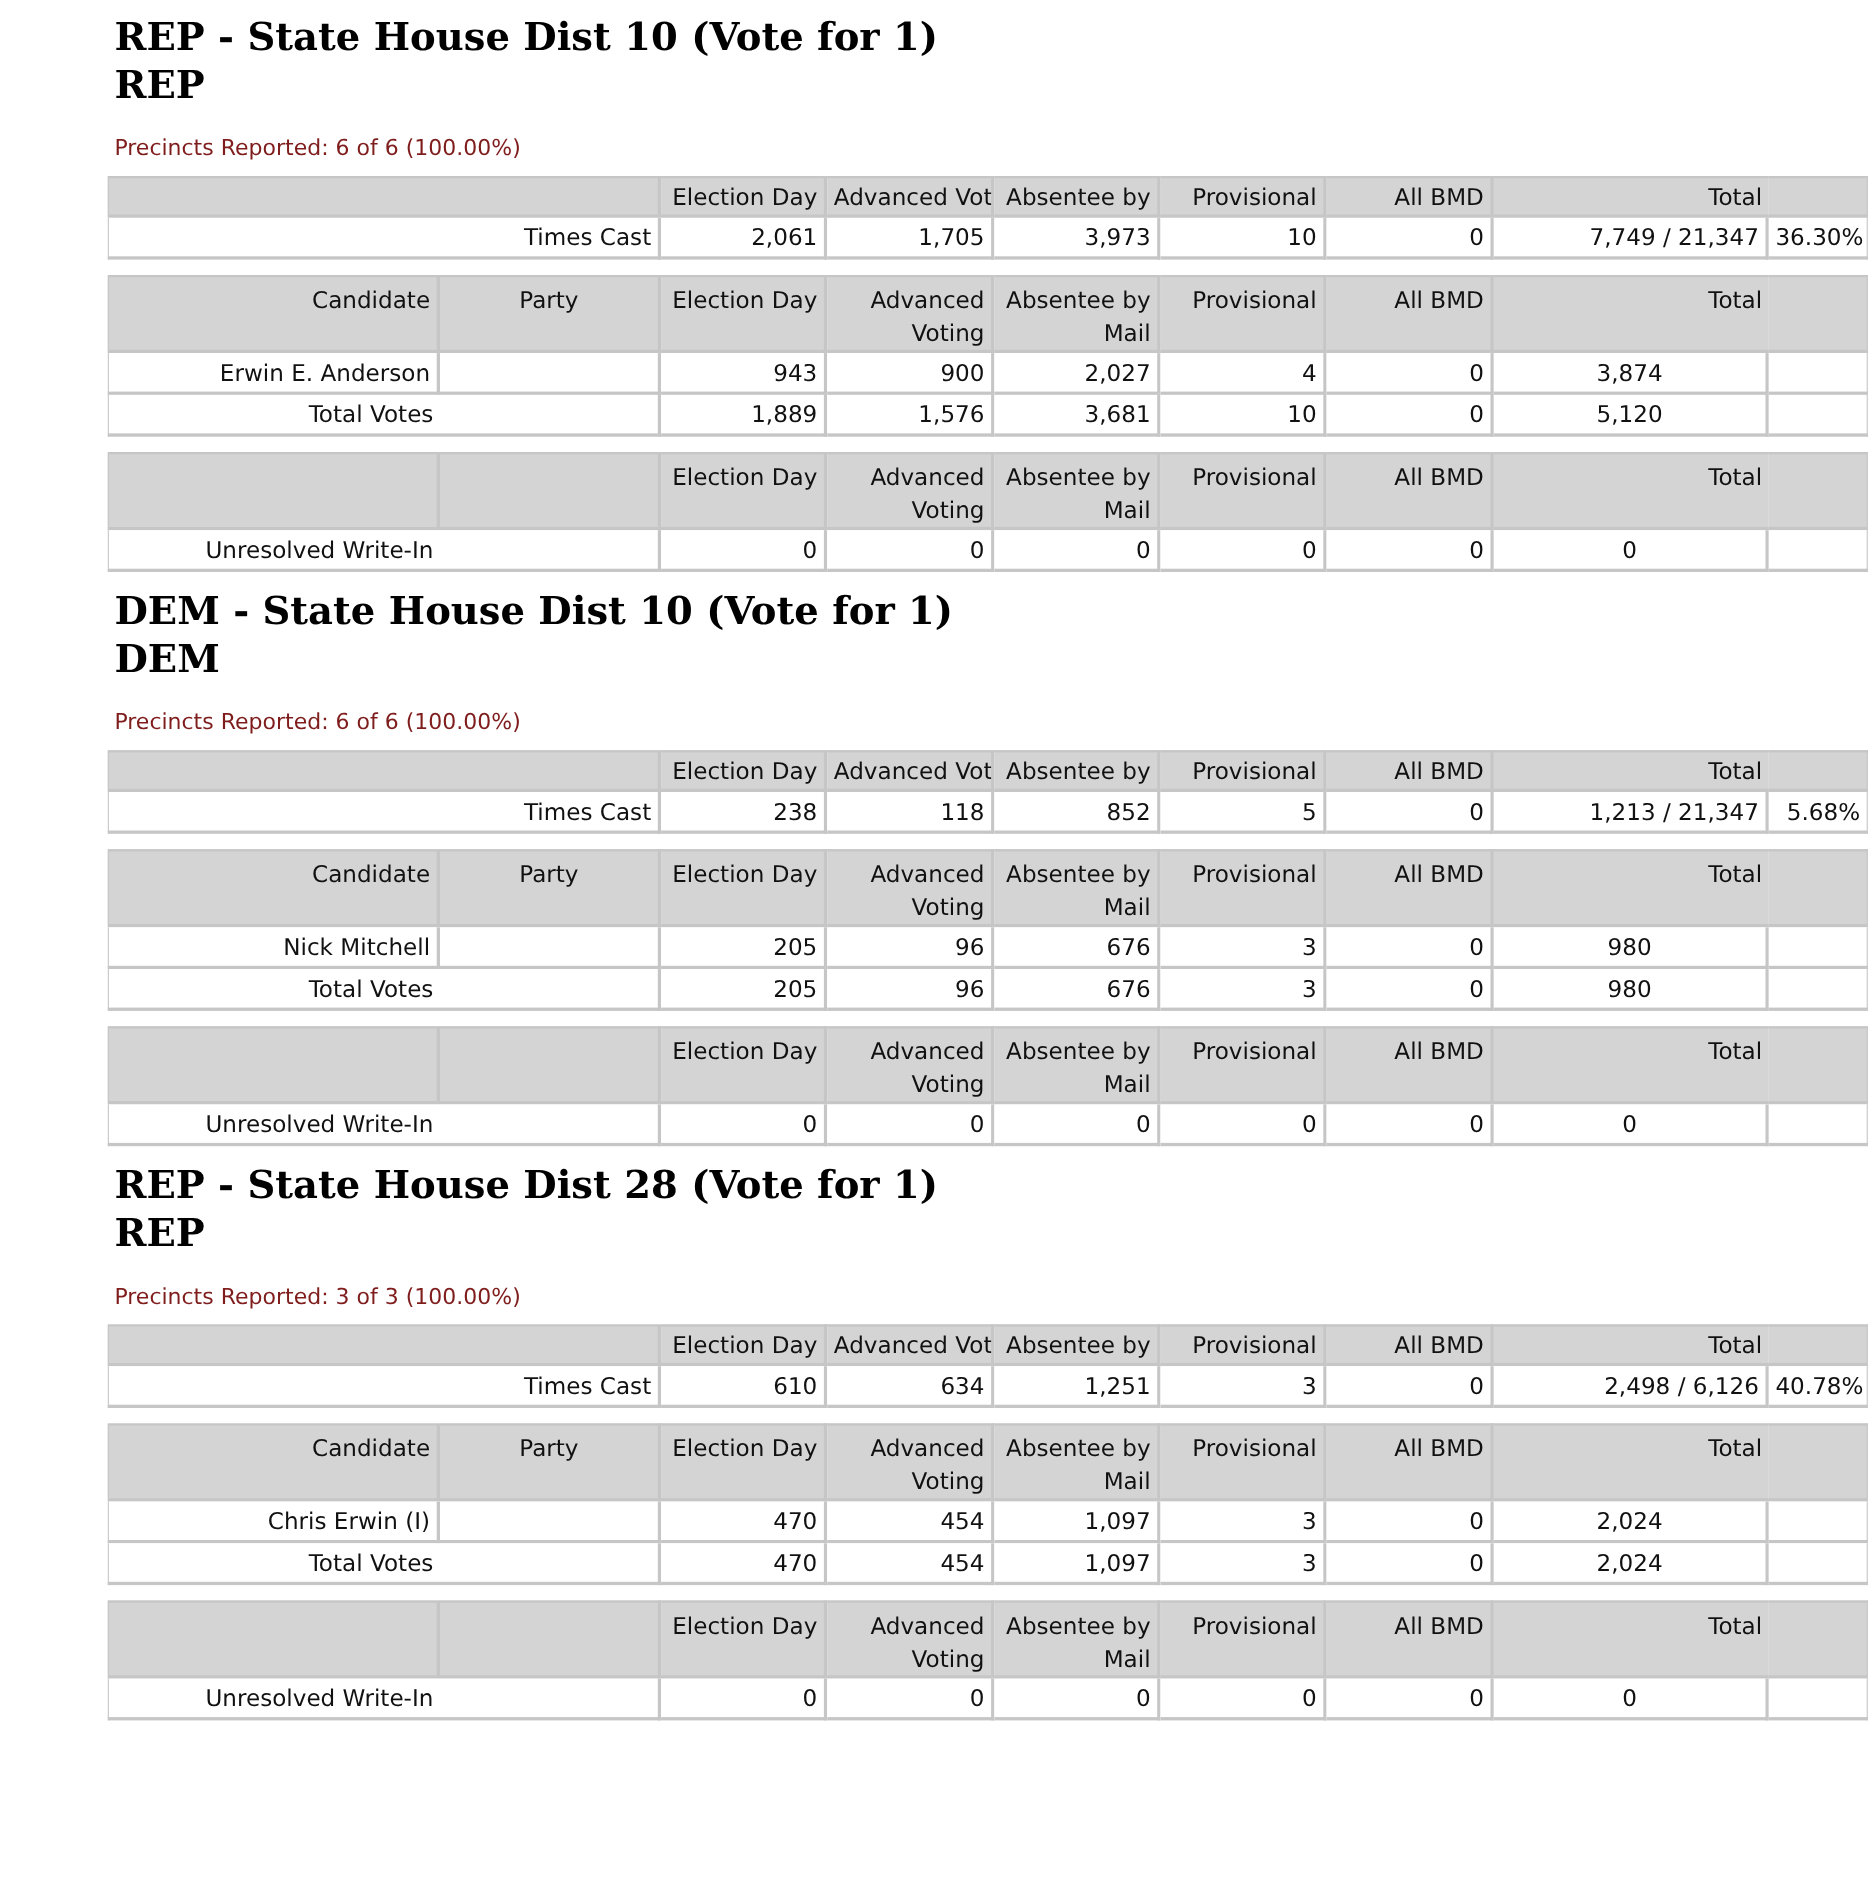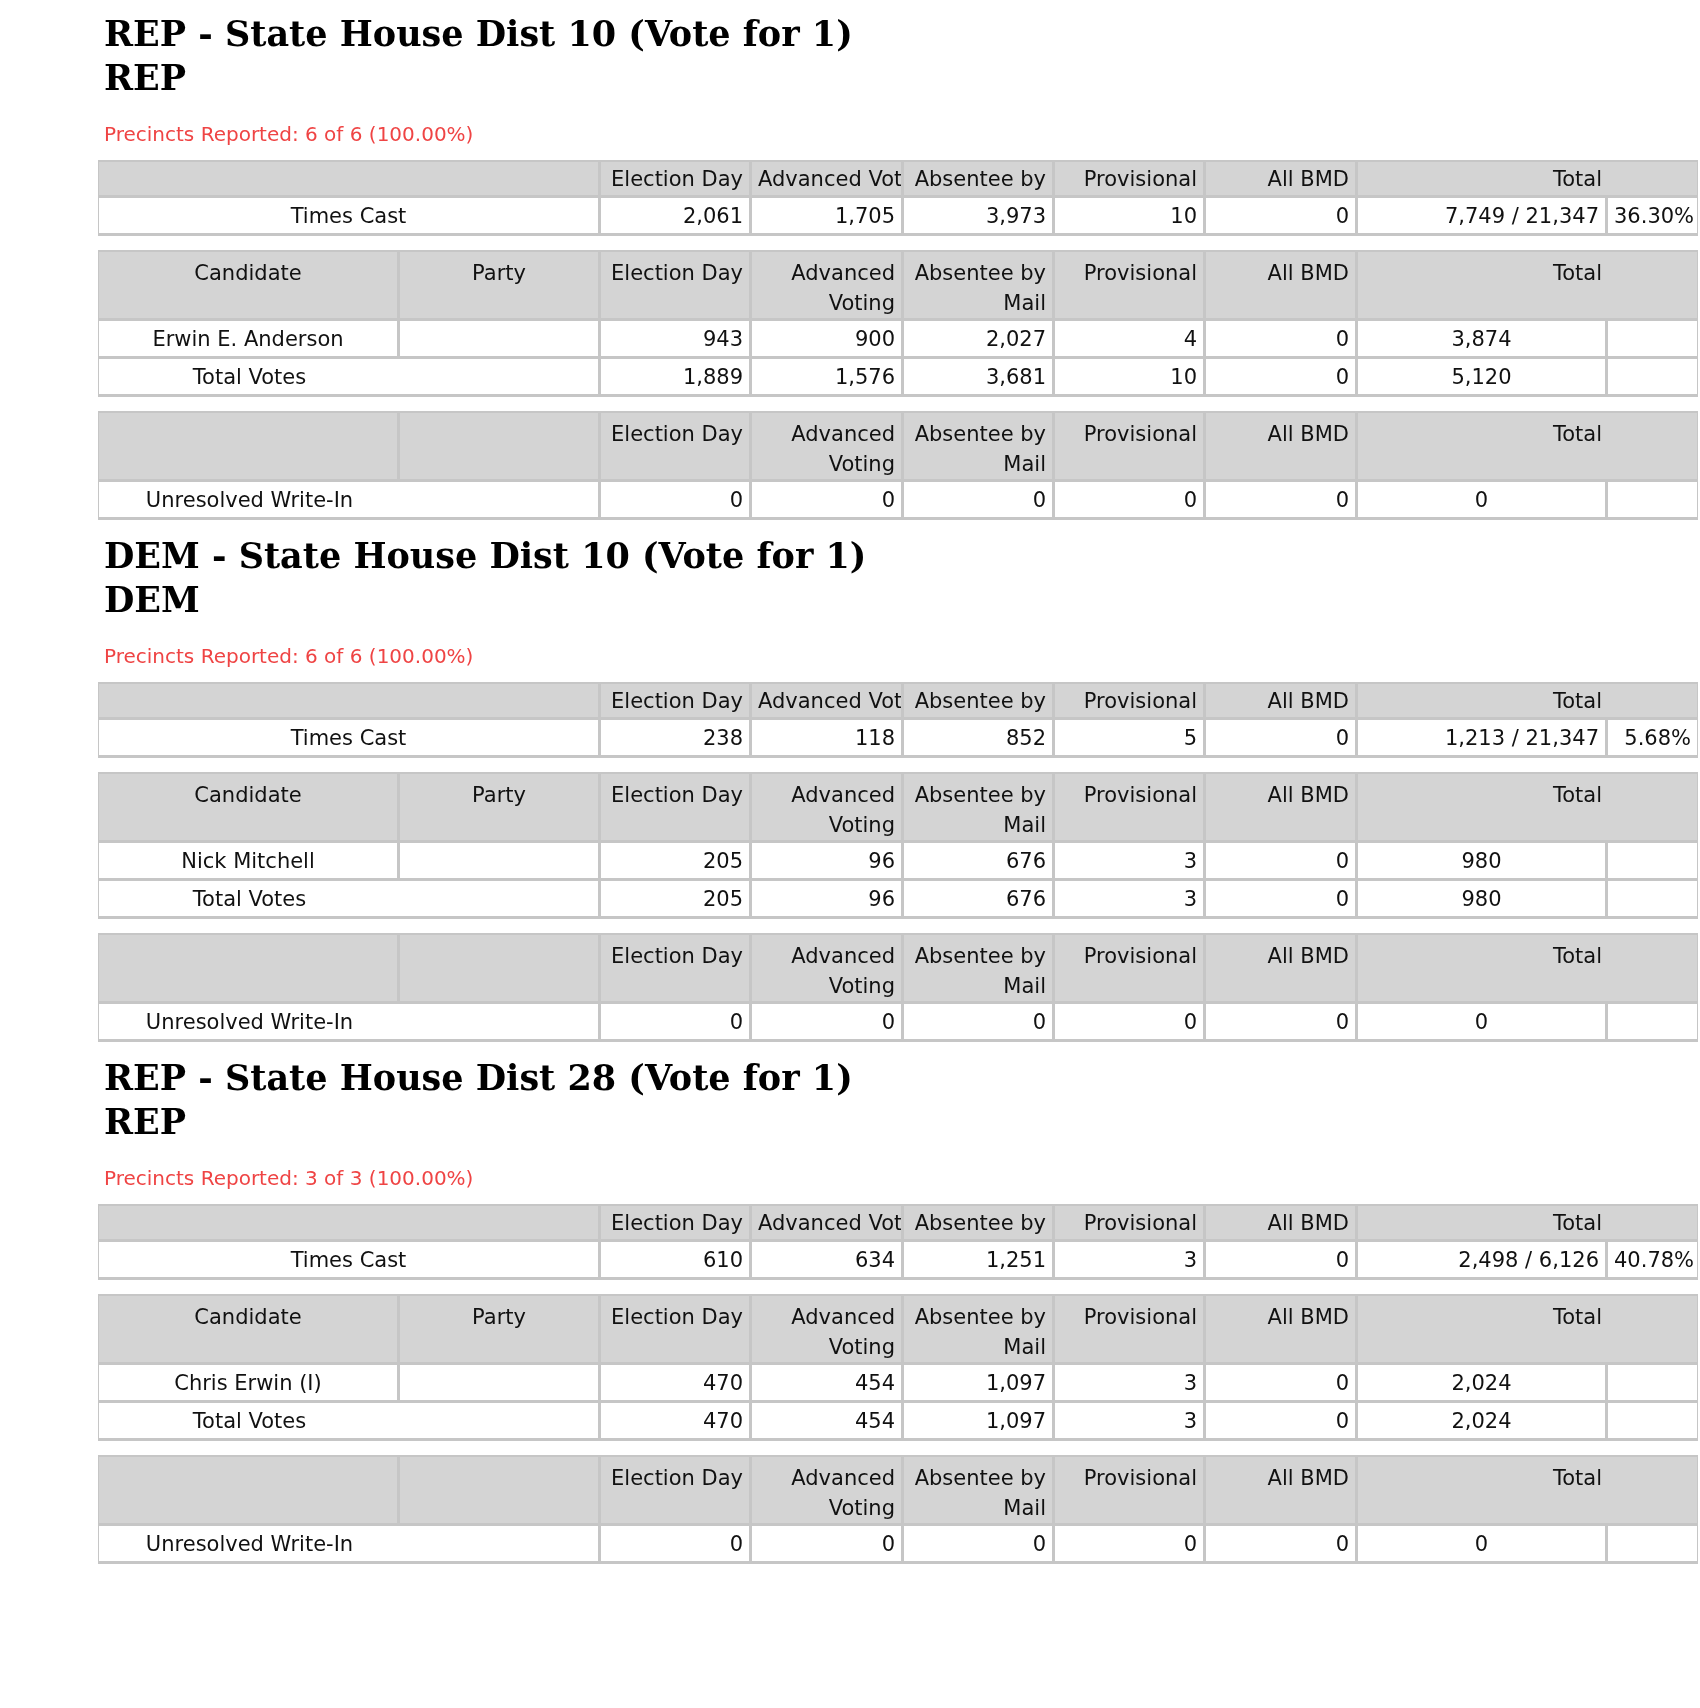--- a/index.html
+++ b/index.html
@@ -2,36 +2,36 @@
 <html><head>
 <meta charset="utf-8">
 <style>
   html, body { margin: 0; padding: 0; background: #ffffff; }
   body { width: 1700px; height: 1708px; position: relative; overflow: hidden;
          font-family: "DejaVu Sans", sans-serif; color: #111; }
   .page { position: absolute; left: 50px; top: 12px; width: 1600px; }
   .section { margin: 0; padding-left: 48px; }
   h1.contest { font-family: "DejaVu Serif", serif; font-weight: bold; font-size: 35px; line-height: 44px;
                margin: 0 0 0 6px; letter-spacing: 0px; color: #000; }
-  .precincts { font-size: 20px; margin: 22px 0 14px 6px; line-height: 24px; color: #ef4444; }
+  .precincts { font-size: 20px; margin: 22px 0 14px 6px; line-height: 24px; color: #7f1d1d; }
   table.rt { border-collapse: separate; border-spacing: 0; width: 1600px; table-layout: fixed;
              margin-bottom: 14px; }
   table.rt td { font-size: 21px; padding: 0 6px; height: 38px; border-right: 3px solid #c6c6c6;
                 border-bottom: 3px solid #c6c6c6; white-space: nowrap; overflow: hidden;
                 vertical-align: middle; box-sizing: border-box; }
   table.rt tr td:first-child { border-left: 1px solid #c6c6c6; }
   table.rt tr td:last-child { border-right: 1px solid #c6c6c6; }
   table.rt tr.hd td { background: #d4d4d4; border-top: 2px solid #c6c6c6; }
   table.rt tr.hd.tall td { height: 70px; vertical-align: top; padding-top: 6px; line-height: 30px; white-space: normal; }
   table.rt tr.hd td.noright { border-right: none; text-align: right; }
   table.rt tr.row td { background: #fff; }
   table.rt tr.row td.nb { border-right: none; }
   .r { text-align: right; }
   .c { text-align: center; }
-  .l { text-align: center; }
+  .l { text-align: right; }
 </style>
 </head>
 <body>
 
 <div class="page" id="page">
   <div class="section">
     <h1 class="contest"><span>REP - State House Dist 10 (Vote for  1)</span><br><span>REP</span></h1>
     <div class="precincts">Precincts Reported: 6 of 6 (100.00%)</div>
 
     <table class="rt">

